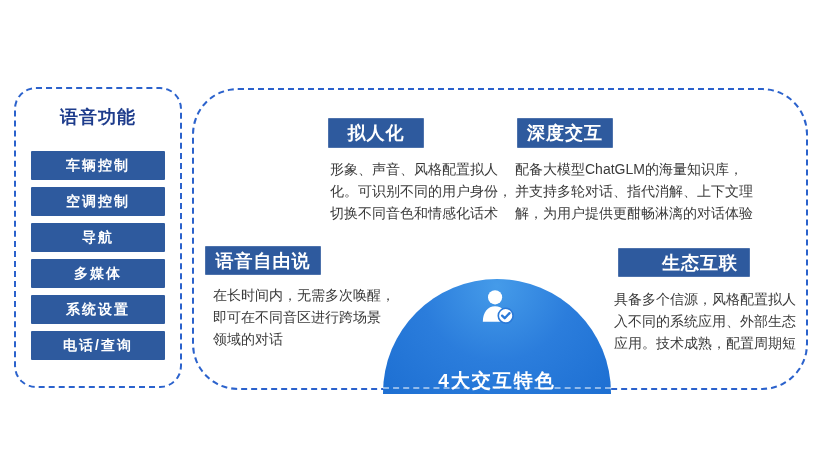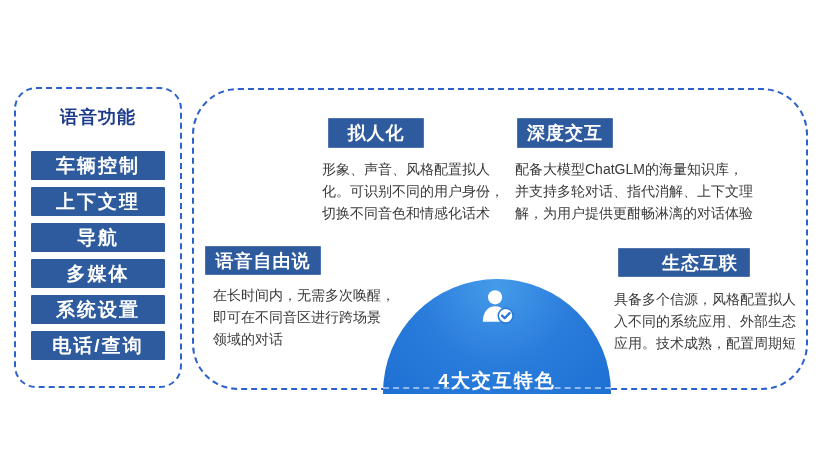--- a/index.html
+++ b/index.html
@@ -14,40 +14,40 @@
     display:flex;flex-direction:column;align-items:center;
   }
   .sidebar-title{
     margin-top:16px;font-size:18px;font-weight:bold;color:#1e3c8c;letter-spacing:1px;text-align:center;
   }
   .sidebar-list{
     margin-top:22px;display:flex;flex-direction:column;gap:7px;width:134px;
   }
   .sidebar-btn{
     height:29px;line-height:29px;background:#2e5a9e;color:#fff;
-    font-size:19px;font-weight:bold;text-align:center;letter-spacing:2px;
+    font-size:14px;font-weight:bold;text-align:center;letter-spacing:2px;
     border-radius:1px;
   }
   
   .main{
     position:absolute;left:192px;top:88px;width:616px;height:302px;
     border:2px dashed #2b62cc;border-radius:46px;box-sizing:border-box;
   }
   .badge{
     position:absolute;background:#2e5a9e;color:#fff;font-weight:bold;
     font-size:18px;letter-spacing:1px;display:flex;align-items:center;justify-content:center;
     border-radius:1px;box-shadow:inset 0 0 0 1px rgba(255,255,255,.15);
   }
   .badge-0{left:134px;top:28px;width:96px;height:30px;}
   .badge-1{left:323px;top:28px;width:96px;height:30px;}
   .badge-2{left:11px;top:156px;width:116px;height:29px;}
   .badge-3{left:424px;top:158px;width:100px;height:29px;padding-left:32px;}
   .desc{position:absolute;color:#3a3a3a;font-size:14px;line-height:22px;}
   .desc div{white-space:nowrap;}
-  .desc-0{left:128px;top:68px;}
+  .desc-0{left:136px;top:68px;}
   .desc-1{left:321px;top:68px;}
   .desc-2{left:19px;top:194px;}
   .desc-3{left:420px;top:198px;}
   
   .dome{
     position:absolute;left:383px;top:279px;width:228px;height:115px;
     border-radius:114px 114px 0 0;
     background:radial-gradient(circle at 50% 6%,#459be9 0%,#2b7ddc 48%,#1d6fd2 100%);
     display:flex;flex-direction:column;align-items:center;gap:39px;
   }
@@ -62,21 +62,21 @@
 </style>
 </head>
 <body>
 
 <div class="canvas">
 
   <div class="sidebar">
     <div class="sidebar-title">语音功能</div>
     <div class="sidebar-list">
       <div class="sidebar-btn">车辆控制</div>
-      <div class="sidebar-btn">上下文理</div>
+      <div class="sidebar-btn">空调控制</div>
       <div class="sidebar-btn">导航</div>
       <div class="sidebar-btn">多媒体</div>
       <div class="sidebar-btn">系统设置</div>
       <div class="sidebar-btn">电话/查询</div>
     </div>
   </div>
 
   <div class="main">
 
     <div class="badge badge-0">拟人化</div>

